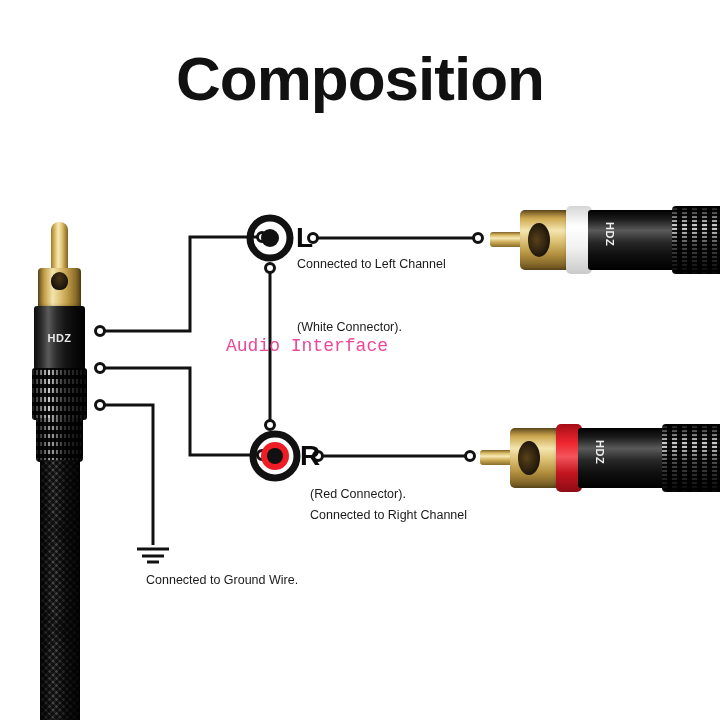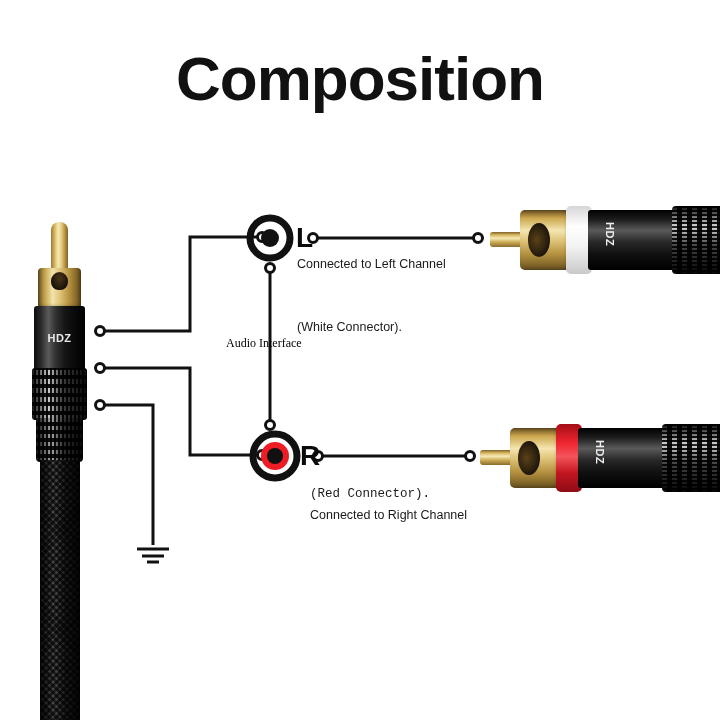--- a/index.html
+++ b/index.html
@@ -17,22 +17,22 @@
   
   .cap{
     position:absolute;font-family:"Liberation Sans",sans-serif;
     font-size:12.5px;color:#1a1a1a;line-height:15px;white-space:pre;
   }
   .bigletter{
     position:absolute;font-family:"Liberation Sans",sans-serif;
     font-weight:bold;font-size:28px;color:#0a0a0a;line-height:28px;
   }
   .ifacelabel{
-    position:absolute;font-family:Liberation Serif, serif;
-    font-size:12px;color:#000000;white-space:nowrap;
+    position:absolute;font-family:Liberation Mono, monospace;
+    font-size:18px;color:#ec4899;white-space:nowrap;
   }
 
   
   svg.overlay{position:absolute;left:0;top:0;width:720px;height:720px;}
 
   
   .lplug{position:absolute;left:30px;top:222px;width:60px;height:250px;}
   .lp-tip{
     position:absolute;left:21px;top:0;width:17px;height:62px;
     background:linear-gradient(90deg,#9b7a32 0%,#d8b861 22%,#f6e9b6 42%,#e7cf86 60%,#b7923f 82%,#7d6128 100%);
@@ -226,18 +226,19 @@
   </svg>
 
   <div class="bigletter" style="left:296px;top:224px;">L</div>
 
   <div class="cap" style="left:297px;top:257px;">Connected to Left Channel</div>
   <div class="cap" style="left:297px;top:272px;margin-top:48px;">(White Connector).</div>
 
   <div class="bigletter" style="left:300px;top:442px;">R</div>
 
   <div class="cap" style="left:310px;top:472px;margin-top:36px;">Connected to Right Channel</div>
-  <div class="cap" style="left:310px;top:487px;font-family:Liberation Mono, monospace;">(Red Connector).</div>
+  <div class="cap" style="left:310px;top:487px;">(Red Connector).</div>
 
   <div class="ifacelabel" style="left:226px;top:336px;">Audio Interface</div>
 
+  <div class="cap" style="left:146px;top:573px;">Connected to Ground Wire.</div>
 
 </div>
 
 </body></html>

